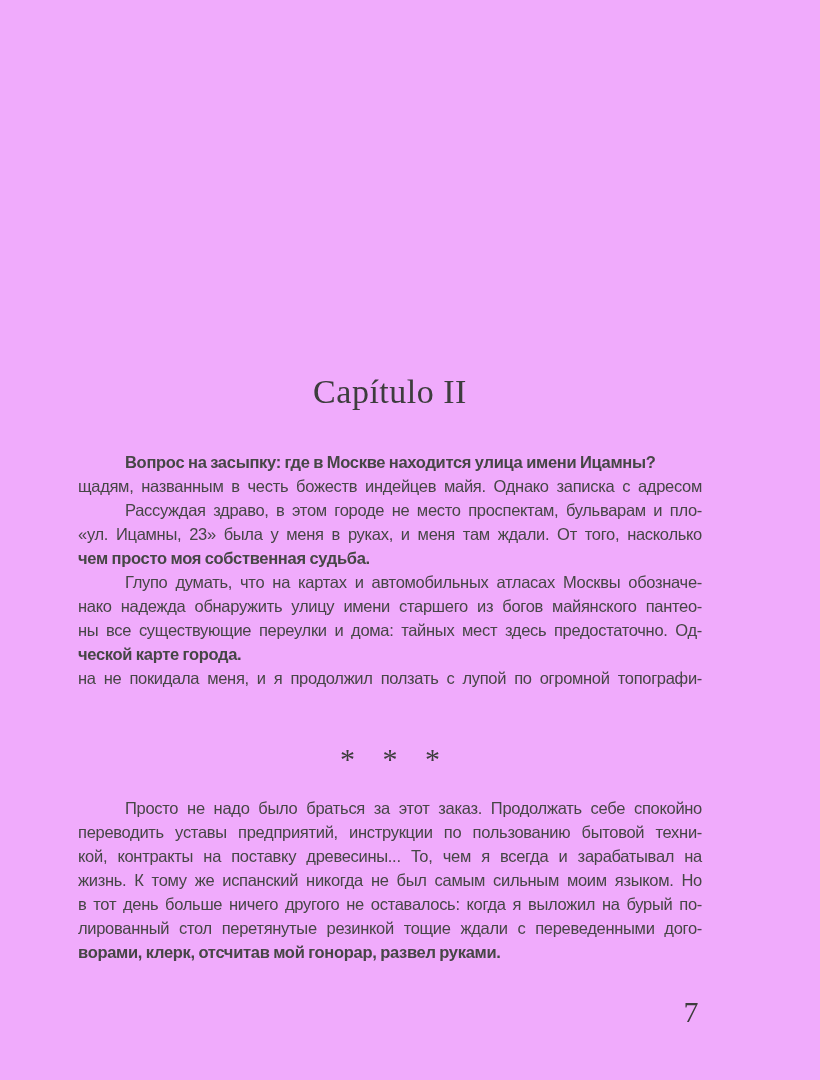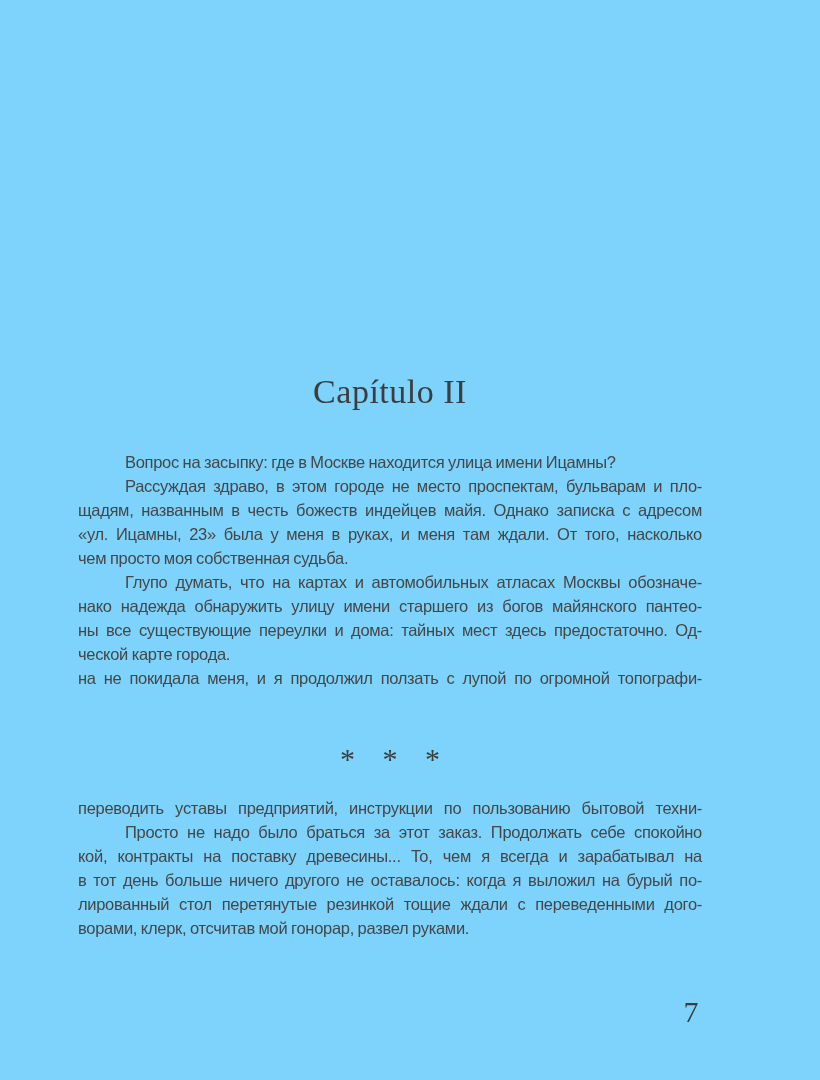--- a/index.html
+++ b/index.html
@@ -4,21 +4,21 @@
 <style>
   html, body {
     margin: 0;
     padding: 0;
     background: #ffffff;
   }
   .book-page {
     position: relative;
     width: 820px;
     height: 1080px;
-    background: #7dd3fc;
+    background: #f0abfc;
     font-family: "Liberation Sans", sans-serif;
     color: #464646;
     overflow: hidden;
   }
   .chapter-title {
     position: absolute;
     left: 78px;
     top: 372px;
     width: 624px;
     text-align: center;
@@ -38,21 +38,21 @@
     word-spacing: -0.6px;
   }
   #section1 { top: 450px; }
   #section2 { top: 796px; }
   .line {
     width: 100%;
     text-align: justify;
     text-align-last: justify;
     white-space: normal;
   }
-  .line.last { text-align-last: left; }
+  .line.last { text-align-last: left; font-weight: bold; }
   .line.indent { text-indent: 47px; }
   .separator {
     position: absolute;
     left: 78px;
     top: 742px;
     width: 624px;
     text-align: center;
     font-family: "Liberation Serif", serif;
     font-size: 30px;
     line-height: 34px;
@@ -73,37 +73,38 @@
 </style>
 </head>
 <body>
 
 <div class="book-page">
 
   <div class="chapter-title">Capítulo II</div>
 
   <div class="text-section" id="section1">
       <div class="line indent last">Вопрос на засыпку: где в Москве находится улица имени Ицамны?</div>
+      <div class="line">щадям, названным в честь божеств индейцев майя. Однако записка с адресом</div>
       <div class="line indent">Рассуждая здраво, в этом городе не место проспектам, бульварам и пло-</div>
-      <div class="line">щадям, названным в честь божеств индейцев майя. Однако записка с адресом</div>
       <div class="line">«ул. Ицамны, 23» была у меня в руках, и меня там ждали. От того, насколько</div>
       <div class="line last">чем просто моя собственная судьба.</div>
       <div class="line indent">Глупо думать, что на картах и автомобильных атласах Москвы обозначе-</div>
       <div class="line">нако надежда обнаружить улицу имени старшего из богов майянского пантео-</div>
       <div class="line">ны все существующие переулки и дома: тайных мест здесь предостаточно. Од-</div>
       <div class="line last">ческой карте города.</div>
       <div class="line">на не покидала меня, и я продолжил ползать с лупой по огромной топографи-</div>
     </div>
 
   <div class="separator">* * *</div>
 
   <div class="text-section" id="section2">
+      <div class="line indent">Просто не надо было браться за этот заказ. Продолжать себе спокойно</div>
       <div class="line">переводить уставы предприятий, инструкции по пользованию бытовой техни-</div>
-      <div class="line indent">Просто не надо было браться за этот заказ. Продолжать себе спокойно</div>
       <div class="line">кой, контракты на поставку древесины... То, чем я всегда и зарабатывал на</div>
+      <div class="line">жизнь. К тому же испанский никогда не был самым сильным моим языком. Но</div>
       <div class="line">в тот день больше ничего другого не оставалось: когда я выложил на бурый по-</div>
       <div class="line">лированный стол перетянутые резинкой тощие ждали с переведенными дого-</div>
       <div class="line last">ворами, клерк, отсчитав мой гонорар, развел руками.</div>
     </div>
 
   <div class="page-number">7</div>
 
 </div>
 
 </body></html>

